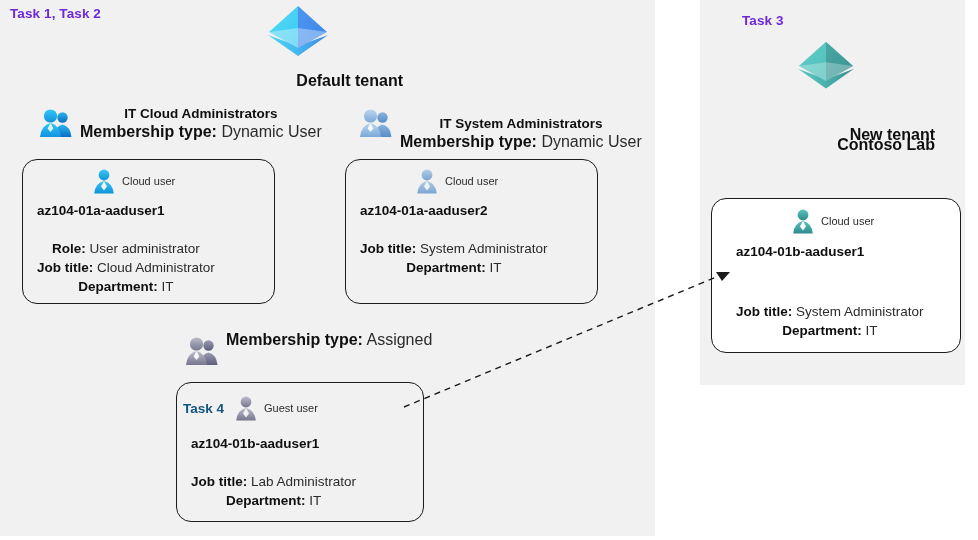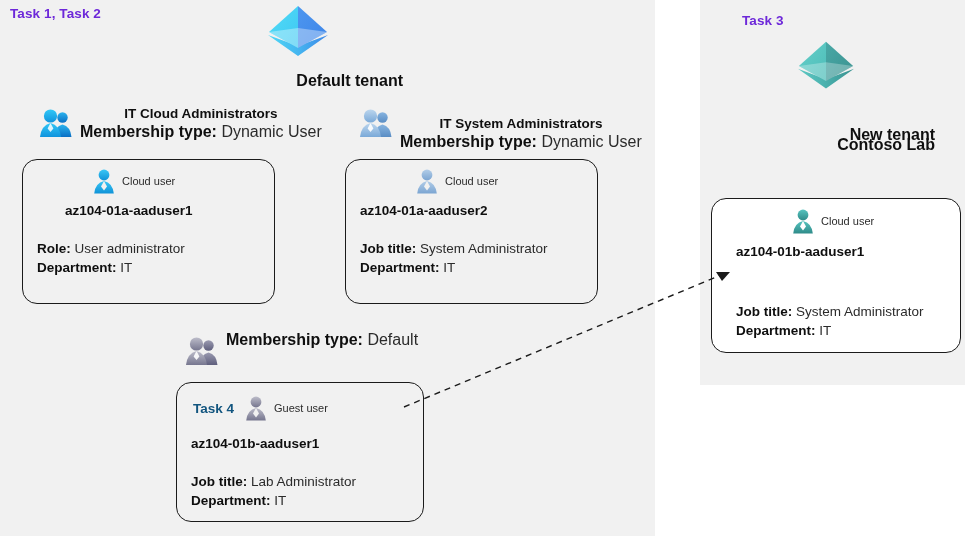--- a/index.html
+++ b/index.html
@@ -25,21 +25,21 @@
   .card{position:absolute;border:1.4px solid #1b1b1b;border-radius:15px;
         background:#f1f1f1;box-sizing:border-box;}
   #card-right{background:#ffffff;}
 
   .card-head{position:absolute;display:flex;align-items:center;gap:5px;white-space:nowrap;}
   .usertype{font-size:11px;color:#2b2b2b;}
   .card-task{font-size:13.5px;font-weight:bold;color:#12557f;margin-right:4px;}
 
   .upn{position:absolute;font-size:13.5px;font-weight:bold;color:#0f0f0f;white-space:nowrap;}
 
-  .attrs{position:absolute;font-size:13.5px;line-height:19px;color:#2b2b2b;white-space:nowrap;}
+  .attrs{position:absolute;font-size:13.5px;line-height:19px;color:#2b2b2b;white-space:nowrap;text-align:center;}
   .attrs b{color:#0f0f0f;font-weight:bold;}
   .attrs div{white-space:nowrap;}
 
   svg{display:block;overflow:visible;}
   #arrow-layer{position:absolute;left:0;top:0;width:978px;height:540px;pointer-events:none;}
 </style>
 </head>
 <body>
 
 <div class="panel" id="panel-left"></div>
@@ -106,23 +106,24 @@
               <stop offset="1" stop-color="#1093d8"></stop>
             </linearGradient>
           </defs>
         <circle cx="13" cy="7" r="5.4" fill="url(#cu1)"></circle>
         <path d="M3.2 25.5 Q4.3 15 13 13 Q21.7 15 22.8 25.5 Z" fill="url(#cu1)"></path>
         <path d="M13 13 L10 18.6 L13 22.4 L16 18.6 Z" fill="#f1f1f1"></path>
       </svg>
     </span>
     <span class="usertype">Cloud user</span>
   </div>
-  <div class="upn" style="left:14px;top:43px;margin-left:28px;">az104-01a-aaduser1</div>
+  <div class="upn" style="left:14px;top:43px;">az104-01a-aaduser1</div>
   <div class="attrs" style="left:14px;top:79px;">
     <div><b>Role:</b> <span>User administrator</span></div>
+    <div><b>Job title:</b> <span>Cloud Administrator</span></div>
     <div><b>Department:</b> <span>IT</span></div>
   </div>
 </div>
 
 <div style="position:absolute;left:358px;top:108px;">
 <svg width="36" height="30" viewBox="0 0 36 30">
   <defs>
     <linearGradient id="gu2a" x1="0" y1="0" x2="0" y2="1">
       <stop offset="0" stop-color="#bcd6ee"></stop>
           <stop offset="1" stop-color="#7aa9d8"></stop>
@@ -181,25 +182,25 @@
     </linearGradient>
   </defs>
   <circle cx="24.5" cy="9.5" r="5.2" fill="url(#gu3b)"></circle>
   <path d="M15.5 29 Q16.5 18.5 24.5 16.5 Q32.5 18.5 33.5 29 Z" fill="url(#gu3b)"></path>
   <circle cx="12.5" cy="8" r="6.6" fill="url(#gu3a)"></circle>
   <path d="M2 29 Q3.2 17.5 12.5 15 Q21.8 17.5 23 29 Z" fill="url(#gu3a)"></path>
   <path d="M12.5 15 L9.6 20.5 L12.5 24 L15.4 20.5 Z" fill="#ffffff" opacity="0.9"></path>
 </svg>
 </div>
 <div class="group-head" style="left:226px;top:330px;">
-  <div class="group-mem"><b>Membership type:</b> <span>Default</span></div>
+  <div class="group-mem"><b>Membership type:</b> <span>Assigned</span></div>
 </div>
 
 <div class="card" style="left:176px;top:382px;width:248px;height:140px;">
-  <div class="card-head" style="left:16px;top:12px;">
+  <div class="card-head" style="left:6px;top:12px;">
     <span class="card-task">Task 4</span>
     <span>
       <svg width="26" height="26" viewBox="0 0 26 26">
         <defs>
             <linearGradient id="gu-g" x1="0" y1="0" x2="0" y2="1">
           <stop offset="0" stop-color="#bcbcc9"></stop>
               <stop offset="1" stop-color="#75758e"></stop>
             </linearGradient>
           </defs>
         <circle cx="13" cy="7" r="5.4" fill="url(#gu-g)"></circle>

